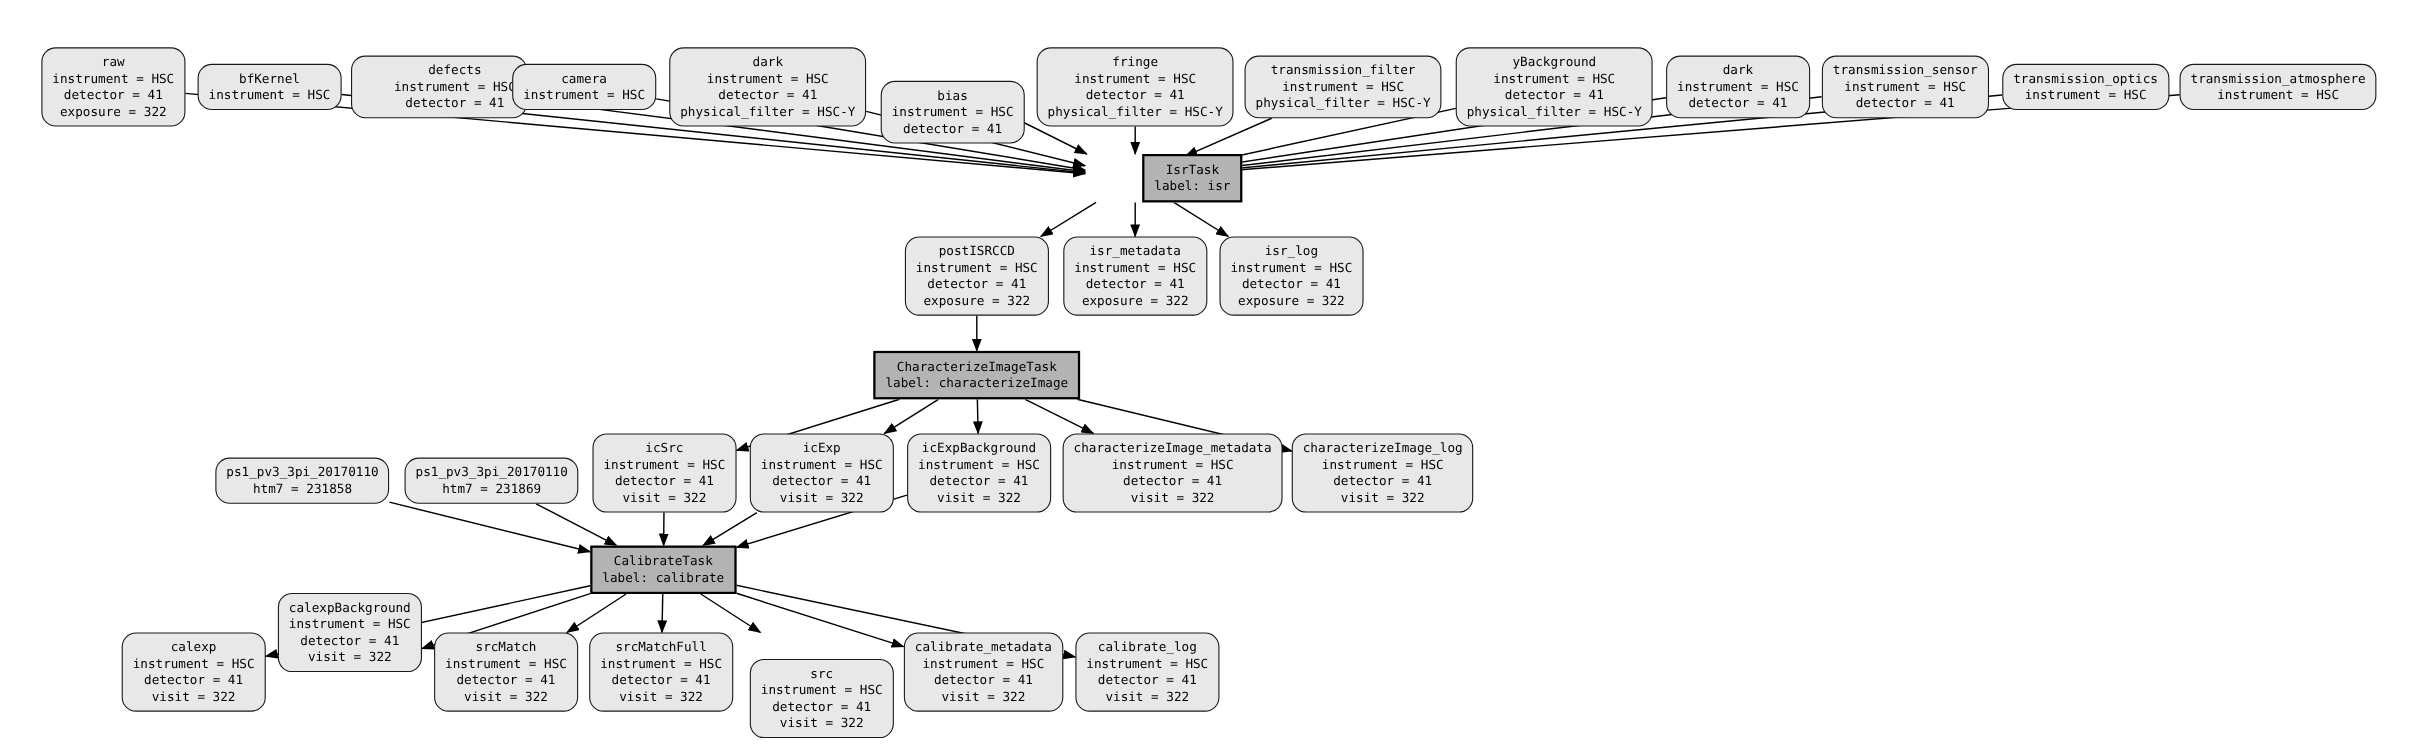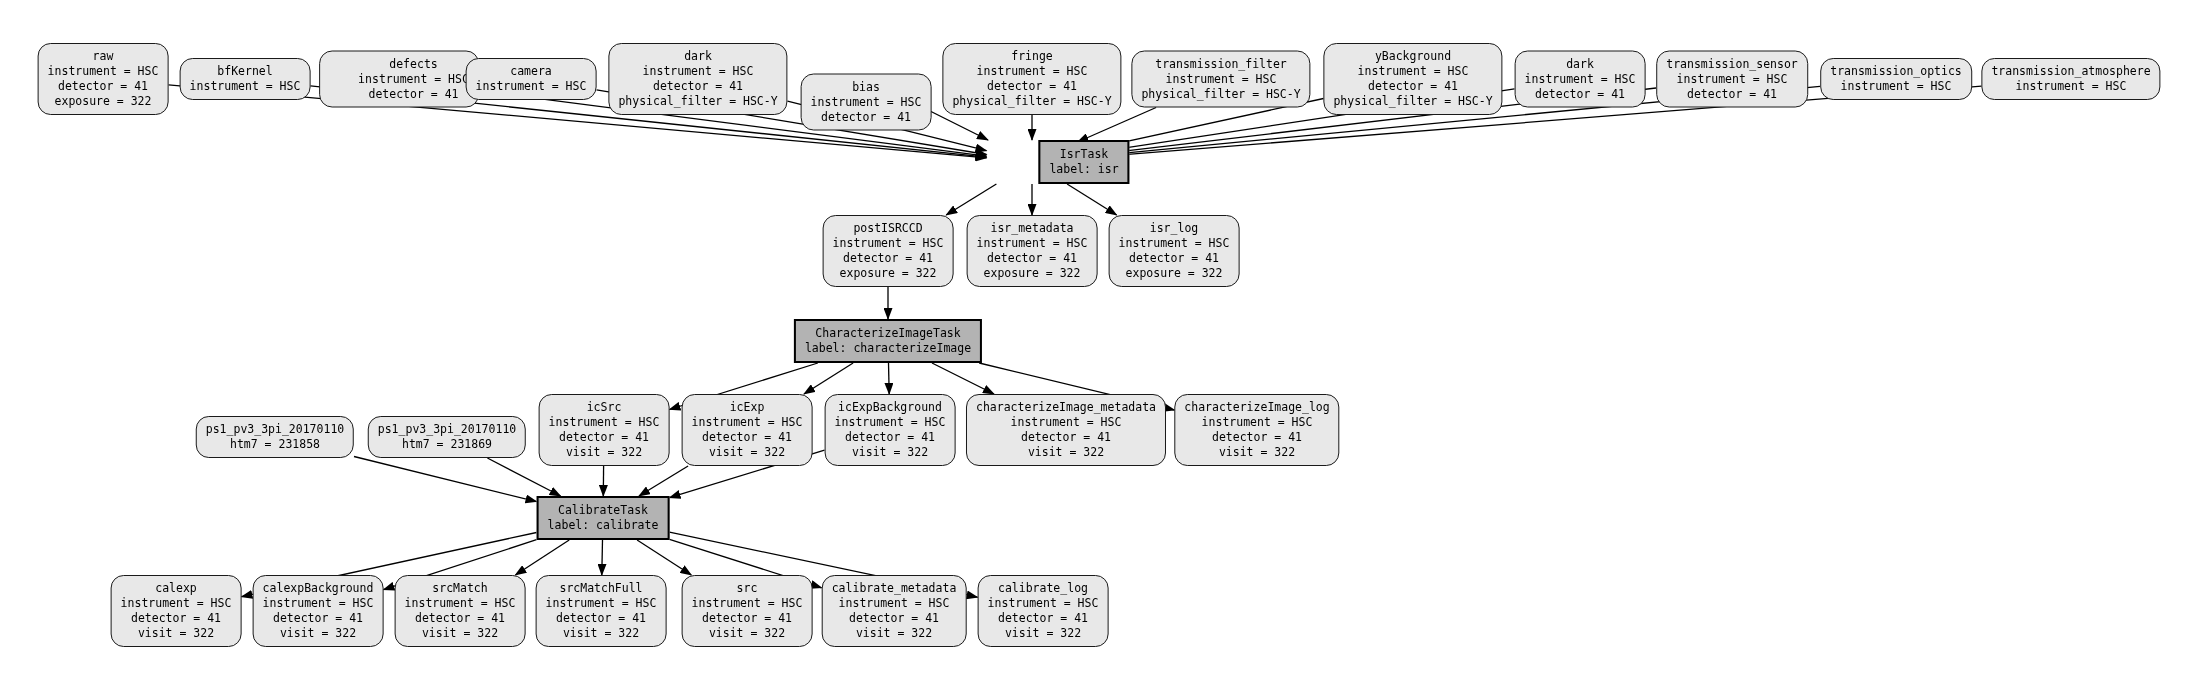--- a/index.html
+++ b/index.html
@@ -226,39 +226,39 @@
     <div class="node task" style="left: 603px; top: 518px;">
       <div class="node-line">CalibrateTask</div>
       <div class="node-line">label: calibrate</div>
     </div>
     <div class="node dataset" style="left: 176px; top: 611px;">
       <div class="node-line">calexp</div>
       <div class="node-line">instrument = HSC</div>
       <div class="node-line">detector = 41</div>
       <div class="node-line">visit = 322</div>
     </div>
-    <div class="node dataset" style="left: 318px; top: 611px;">
+    <div class="node dataset" style="left: 318px; top: 575px;">
       <div class="node-line">calexpBackground</div>
       <div class="node-line">instrument = HSC</div>
       <div class="node-line">detector = 41</div>
       <div class="node-line">visit = 322</div>
     </div>
     <div class="node dataset" style="left: 460px; top: 611px;">
       <div class="node-line">srcMatch</div>
       <div class="node-line">instrument = HSC</div>
       <div class="node-line">detector = 41</div>
       <div class="node-line">visit = 322</div>
     </div>
     <div class="node dataset" style="left: 601px; top: 611px;">
       <div class="node-line">srcMatchFull</div>
       <div class="node-line">instrument = HSC</div>
       <div class="node-line">detector = 41</div>
       <div class="node-line">visit = 322</div>
     </div>
-    <div class="node dataset" style="left: 747px; top: 611px;">
+    <div class="node dataset" style="left: 747px; top: 635px;">
       <div class="node-line">src</div>
       <div class="node-line">instrument = HSC</div>
       <div class="node-line">detector = 41</div>
       <div class="node-line">visit = 322</div>
     </div>
     <div class="node dataset" style="left: 894px; top: 611px;">
       <div class="node-line">calibrate_metadata</div>
       <div class="node-line">instrument = HSC</div>
       <div class="node-line">detector = 41</div>
       <div class="node-line">visit = 322</div>

